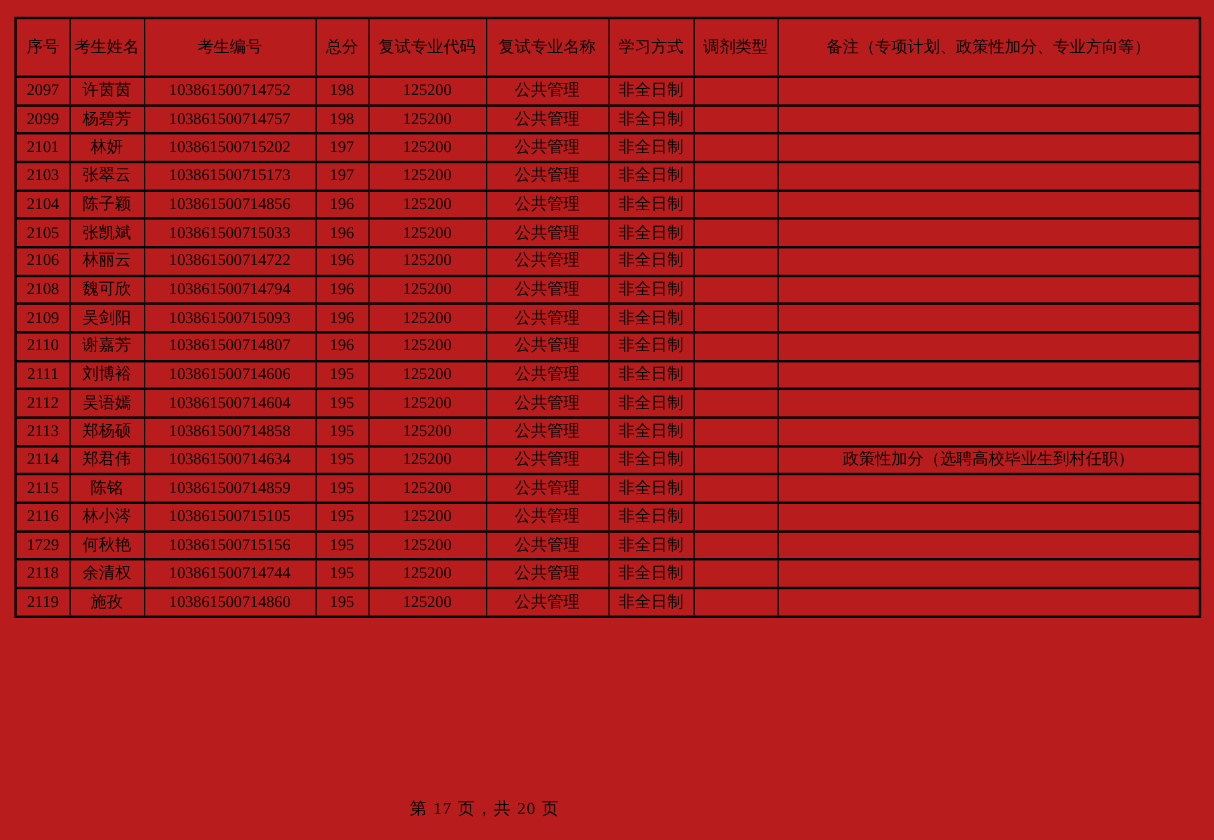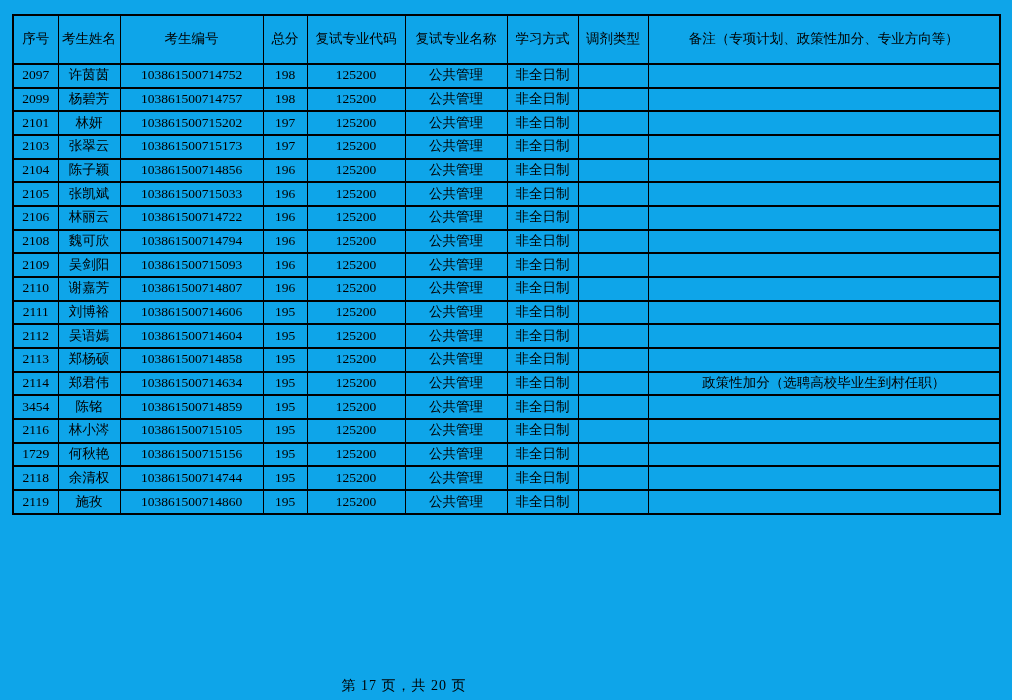--- a/index.html
+++ b/index.html
@@ -6,21 +6,21 @@
     margin: 0;
     padding: 0;
     background: #ffffff;
     font-family: "Liberation Serif", "DejaVu Serif", serif;
     color: #000000;
   }
   .sheet {
     position: relative;
     width: 1012px;
     height: 700px;
-    background: #0ea5e9;
+    background: #b91c1c;
     overflow: hidden;
   }
   table.results {
     position: absolute;
     left: 12px;
     top: 14px;
     width: 988px;
     border-collapse: collapse;
     table-layout: fixed;
     border: 2px solid #000000;
@@ -57,21 +57,20 @@
     height: 23.68px;
   }
   .page-footer {
     position: absolute;
     left: 0;
     top: 665px;
     width: 808px;
     text-align: center;
     font-size: 14px;
     letter-spacing: 1px;
-    margin-top: 12px;
   }
 </style>
 </head>
 <body>
 
 <div class="sheet">
 
   <table class="results">
     <colgroup>
         <col style="width: 45px;">
@@ -246,21 +245,21 @@
           <td>郑君伟</td>
           <td>103861500714634</td>
           <td>195</td>
           <td>125200</td>
           <td>公共管理</td>
           <td>非全日制</td>
           <td></td>
           <td>政策性加分（选聘高校毕业生到村任职）</td>
         </tr>
         <tr>
-          <td>3454</td>
+          <td>2115</td>
           <td>陈铭</td>
           <td>103861500714859</td>
           <td>195</td>
           <td>125200</td>
           <td>公共管理</td>
           <td>非全日制</td>
           <td></td>
           <td></td>
         </tr>
         <tr>

